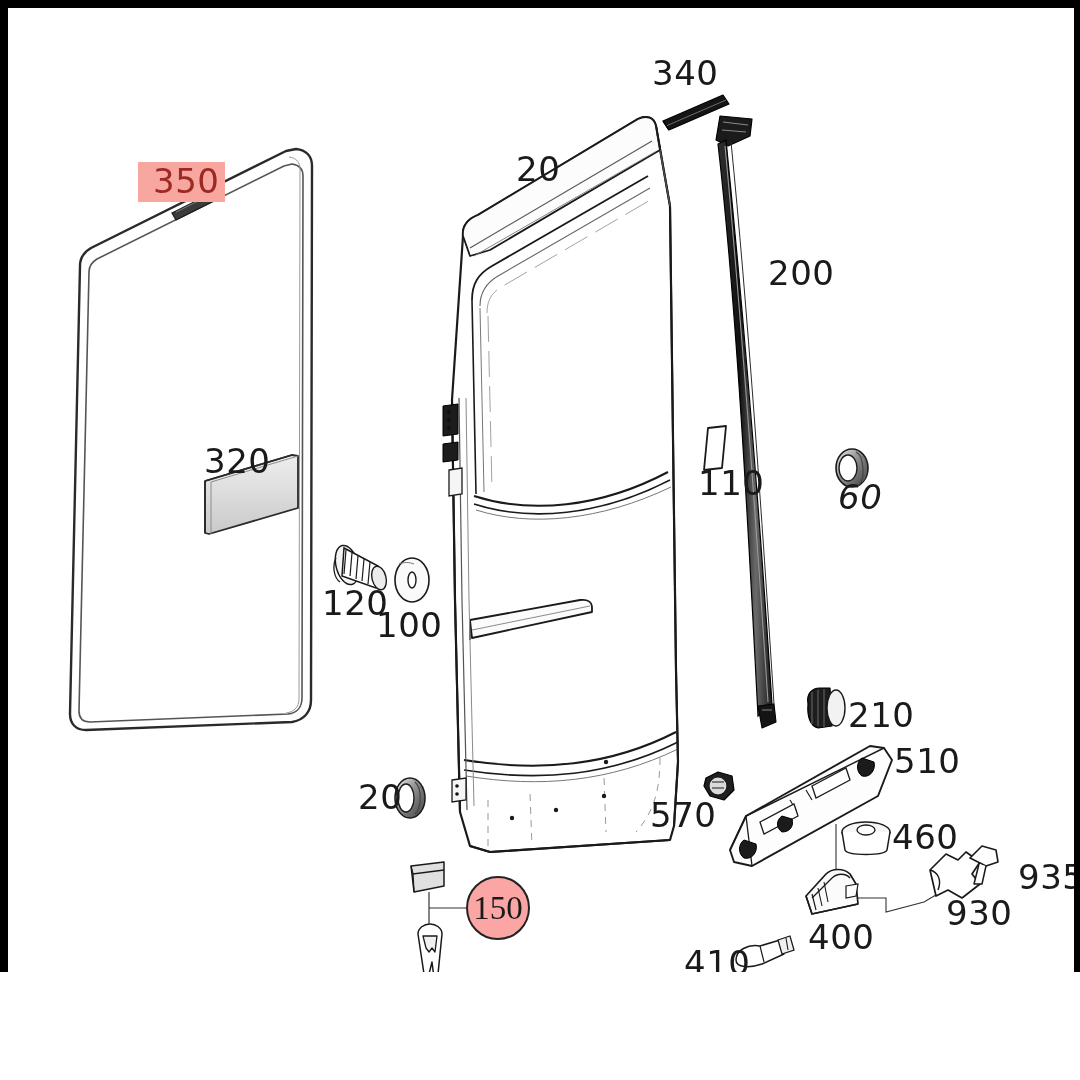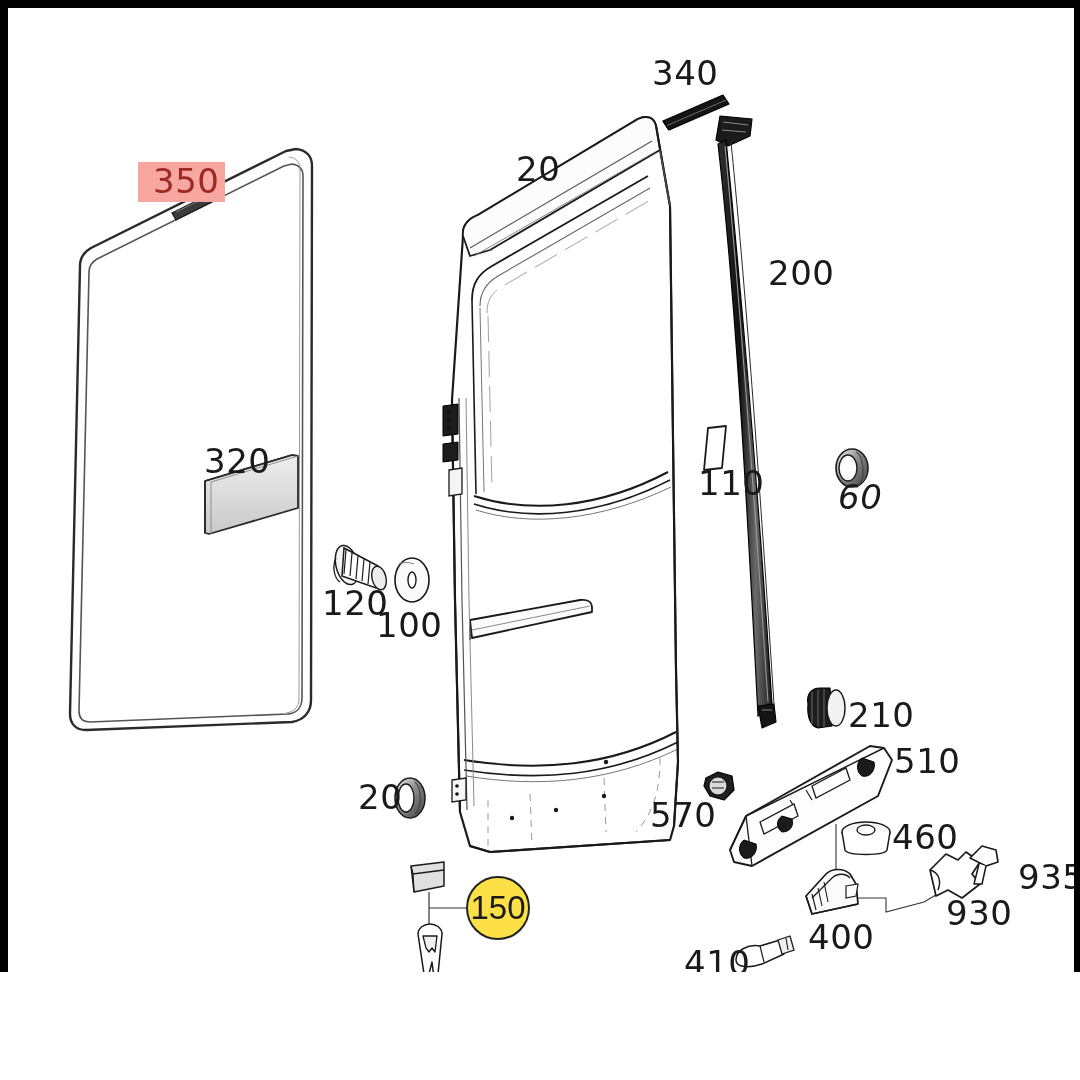--- a/index.html
+++ b/index.html
@@ -54,25 +54,25 @@
     color: #9c2a22;
     padding: 2px 6px 4px 15px;
   }
   .balloon-label {
     position: absolute;
     z-index: 20;
     width: 64px;
     height: 64px;
     border: 2.2px solid #222;
     border-radius: 50%;
-    background: #fde047;
+    background: #fca5a5;
     display: flex;
     align-items: center;
     justify-content: center;
-    font-family: Liberation Sans, sans-serif;
+    font-family: Liberation Serif, serif;
     font-size: 33px;
     color: #1a1a1a;
     box-sizing: border-box;
   }
 </style>
 </head>
 <body>
 
 <div id="page">
 

